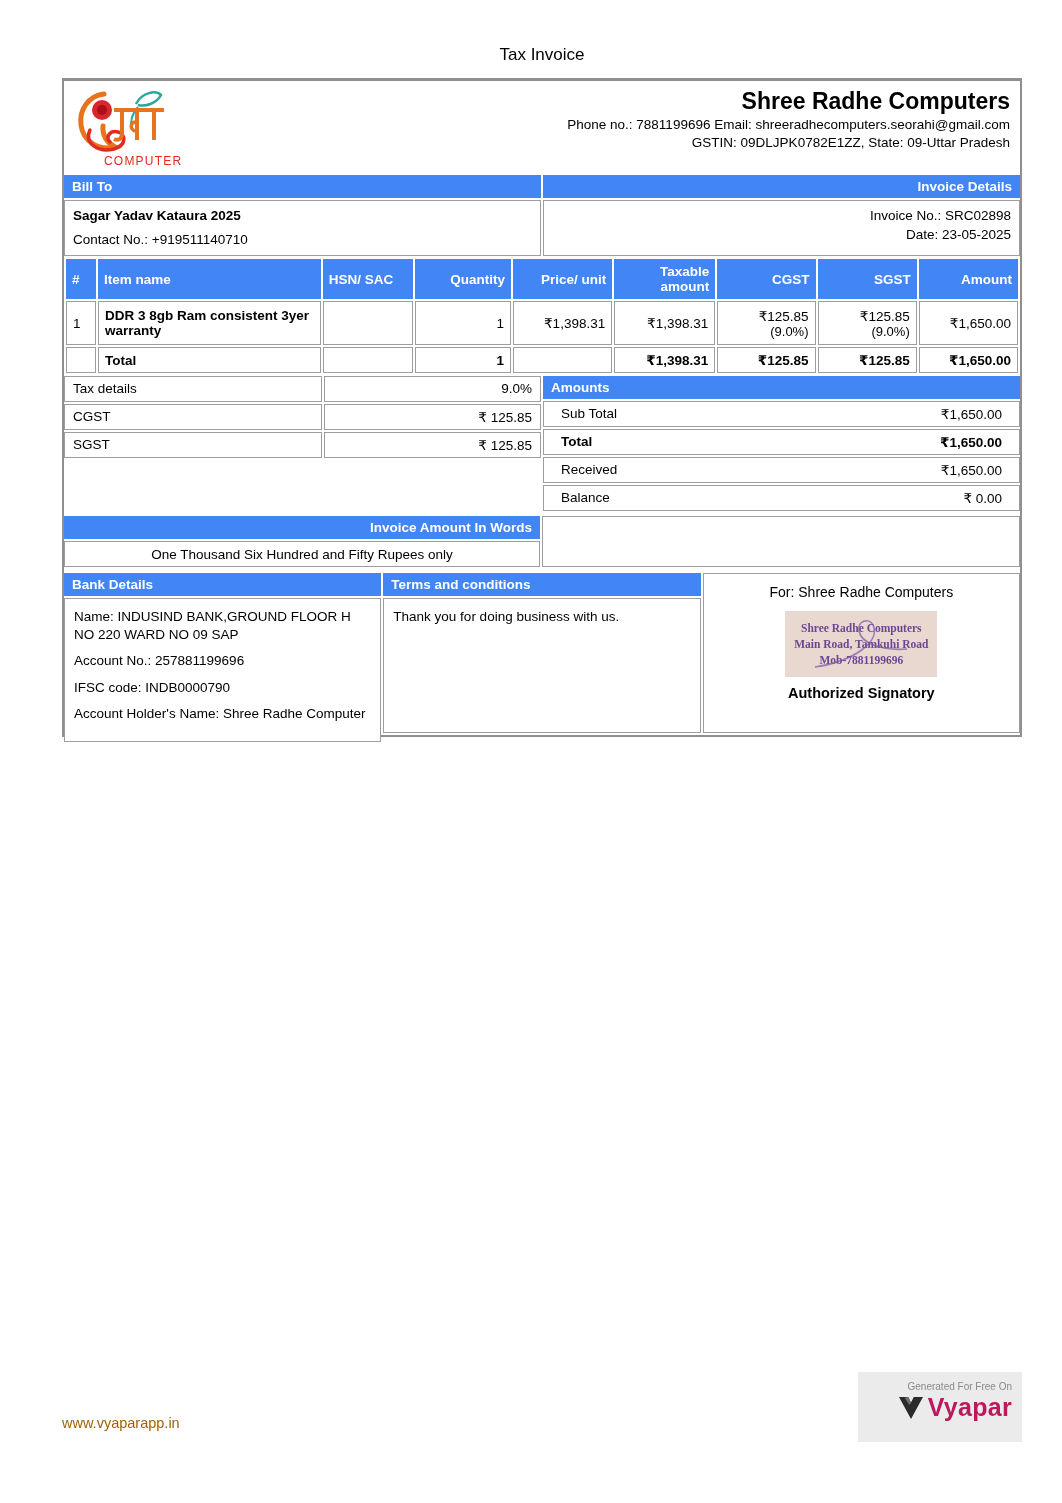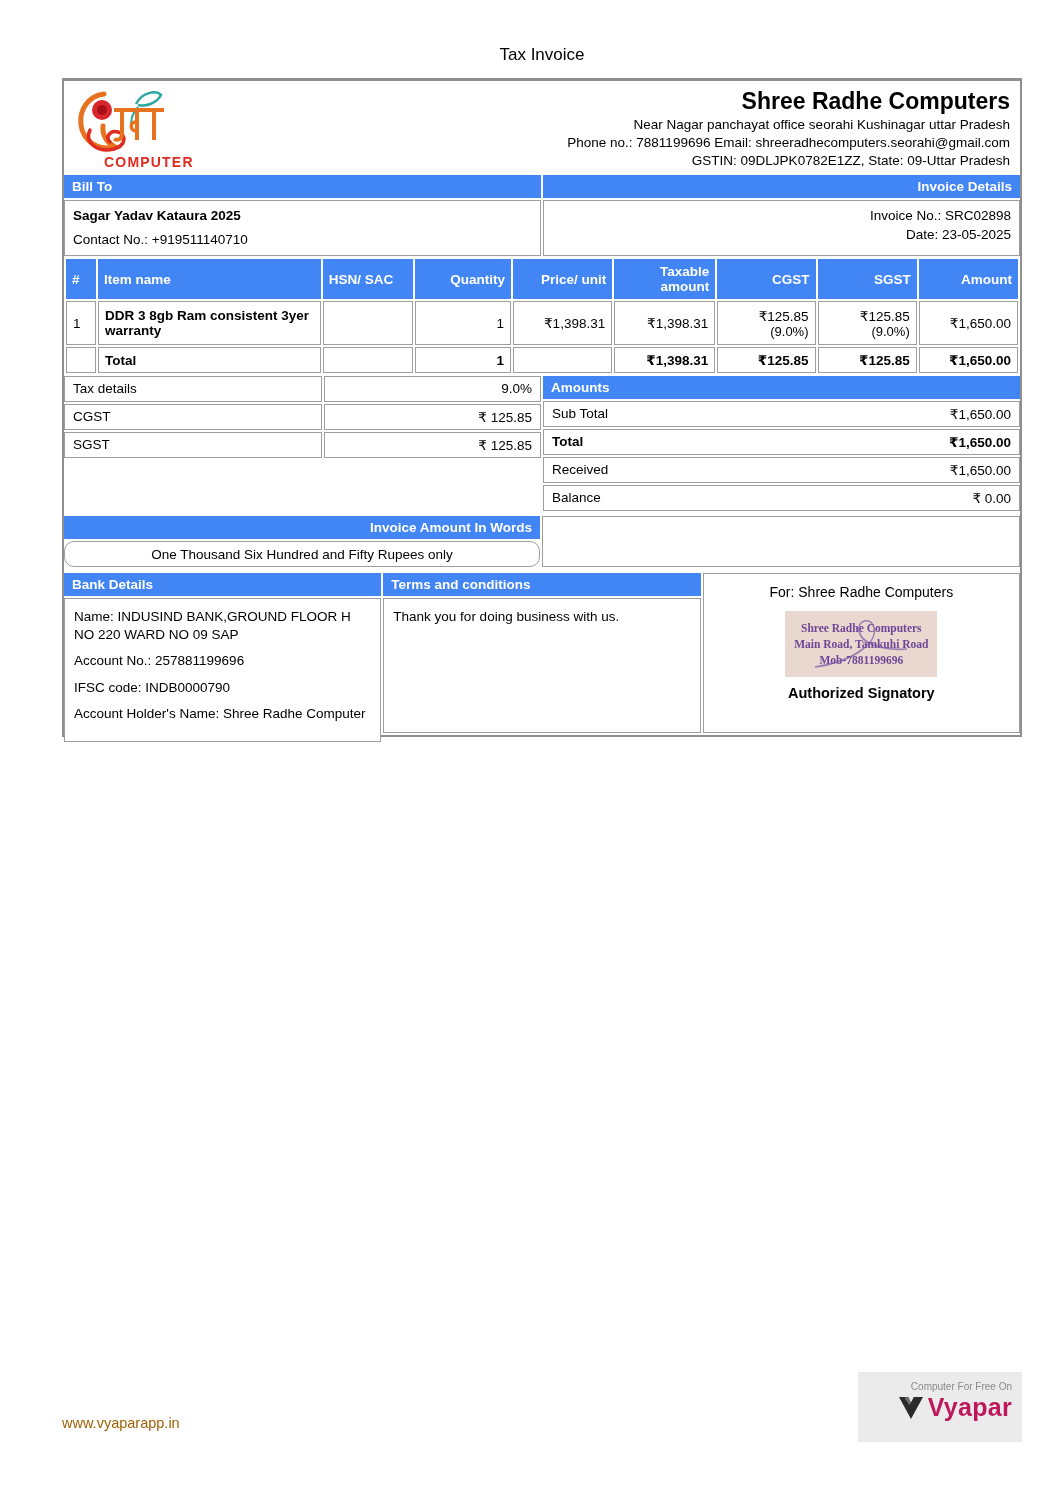--- a/index.html
+++ b/index.html
@@ -9,21 +9,21 @@
     font-family:"Liberation Sans","DejaVu Sans",sans-serif; color:#000;
   }
   .title { position:absolute; top:45px; left:62px; width:960px; text-align:center;
            font-size:17px; font-weight:normal; }
   .inv { position:absolute; top:78px; left:62px; width:960px;
          border:2px solid #8f8f8f; border-top-width:3px; background:#fff; padding-bottom:2px; }
 
   
   .header-row { display:flex; height:92px; overflow:hidden; }
   .logo-wrap { width:160px; padding:5px 0 0 10px; }
-  .logo-caption { font-size:14px; font-weight:bold; color:#e02b20; letter-spacing:1.2px; margin:-6px 0 0 30px; }
+  .logo-caption { font-size:12px; font-weight:normal; color:#e02b20; letter-spacing:1.2px; margin:-6px 0 0 30px; }
   .company-info { flex:1; text-align:right; padding:7px 10px 0 0; }
   .company-name { font-size:23px; font-weight:bold; line-height:1.15; margin-bottom:2px; }
   .company-line { font-size:13.5px; line-height:1.3; }
 
   
   .bar { background:#4285f4; color:#fff; font-size:13.5px; font-weight:bold;
          height:23px; line-height:23px; padding:0 8px; }
   .bar.right { text-align:right; }
   .bar.center { text-align:right; }
   .box { border:1.5px solid #9e9e9e; background:#fff; }
@@ -47,26 +47,26 @@
 
   
   .tax-amounts { display:flex; gap:2px; margin-top:1px; align-items:flex-start; }
   .tax-left { flex:1; }
   .trow { display:flex; gap:2px; margin-bottom:2px; }
   .trow .cell { border:1.5px solid #9e9e9e; font-size:13.5px; padding:4px 8px; height:26px; }
   .trow .lbl { width:54%; }
   .trow .val { flex:1; text-align:right; }
   .amt-right { flex:1; display:flex; flex-direction:column; gap:2px; }
   .arow { display:flex; justify-content:space-between; border:1.5px solid #9e9e9e;
-          font-size:13.5px; padding:4px 8px; height:26px; }
+          font-size:13.5px; padding:4px 17px; height:26px; }
   .arow.bold { font-weight:bold; }
 
   
   .words-row { display:flex; gap:2px; margin-top:5px; }
-  .words-box { text-align:center; font-size:13.5px; padding:5px 6px; height:26px;border-radius:10px; }
+  .words-box { text-align:center; font-size:13.5px; padding:5px 6px; height:26px; }
   .empty-box { flex:1; border:1.5px solid #9e9e9e; }
 
   
   .bottom { display:flex; gap:2px; margin-top:6px; height:160px; }
   .third { flex:1; display:flex; flex-direction:column; gap:2px; }
   .third .content { flex:1; padding:9px 9px; font-size:13.5px; line-height:1.3; }
   .bank-line { margin-bottom:9px; }
   .sig-box { border:1.5px solid #9e9e9e; flex:1; text-align:center; padding-top:10px; }
   .for-line { font-size:14px; }
   .stamp { width:152px; margin:11px auto 6px; background:#e9d8d0; color:#6e4596;
@@ -105,21 +105,20 @@
           <path d="M40 24 H90" stroke="#e8731e" stroke-width="4"></path>
           <path d="M48 24 V48 C48 53 44 55 40 53" stroke="#e8731e" stroke-width="4" fill="none"></path>
           <path d="M63 24 V54" stroke="#e8731e" stroke-width="4"></path>
           <path d="M80 24 V54" stroke="#e8731e" stroke-width="4"></path>
           <path d="M63 36 C56 35 55 44 62 45" stroke="#e8731e" stroke-width="3.5" fill="none"></path>
         </svg>
         <div class="logo-caption">COMPUTER</div>
       </div>
       <div class="company-info">
         <div class="company-name">Shree Radhe Computers</div>
-        <div class="company-line">Near Nagar panchayat office seorahi Kushinagar uttar Pradesh</div>
         <div class="company-line">Phone no.: 7881199696 Email: shreeradhecomputers.seorahi@gmail.com</div>
         <div class="company-line">GSTIN: 09DLJPK0782E1ZZ, State: 09-Uttar Pradesh</div>
       </div>
     </div>
 
     <div class="row2">
       <div class="half">
         <div class="bar">Bill To</div>
         <div class="box billto-box">
           <div class="billto-name">Sagar Yadav Kataura 2025</div>
@@ -264,21 +263,21 @@
           <div class="auth">Authorized Signatory</div>
         </div>
       </div>
     </div>
 
   </div>
 
   <a class="website">www.vyaparapp.in</a>
 
   <div class="badge">
-    <div class="badge-top">Computer For Free On</div>
+    <div class="badge-top">Generated For Free On</div>
     <div class="badge-brand">
       <svg width="26" height="24" viewBox="0 0 28 26">
         <polygon points="1,1 11,1 14,7 17,1 27,1 14,25" fill="#2b2b2b"></polygon>
         <polygon points="11,1 14,7 12.5,10 7,2" fill="#707070"></polygon>
       </svg>
       <span class="vword">Vyapar</span>
     </div>
   </div>
 
 </div>

